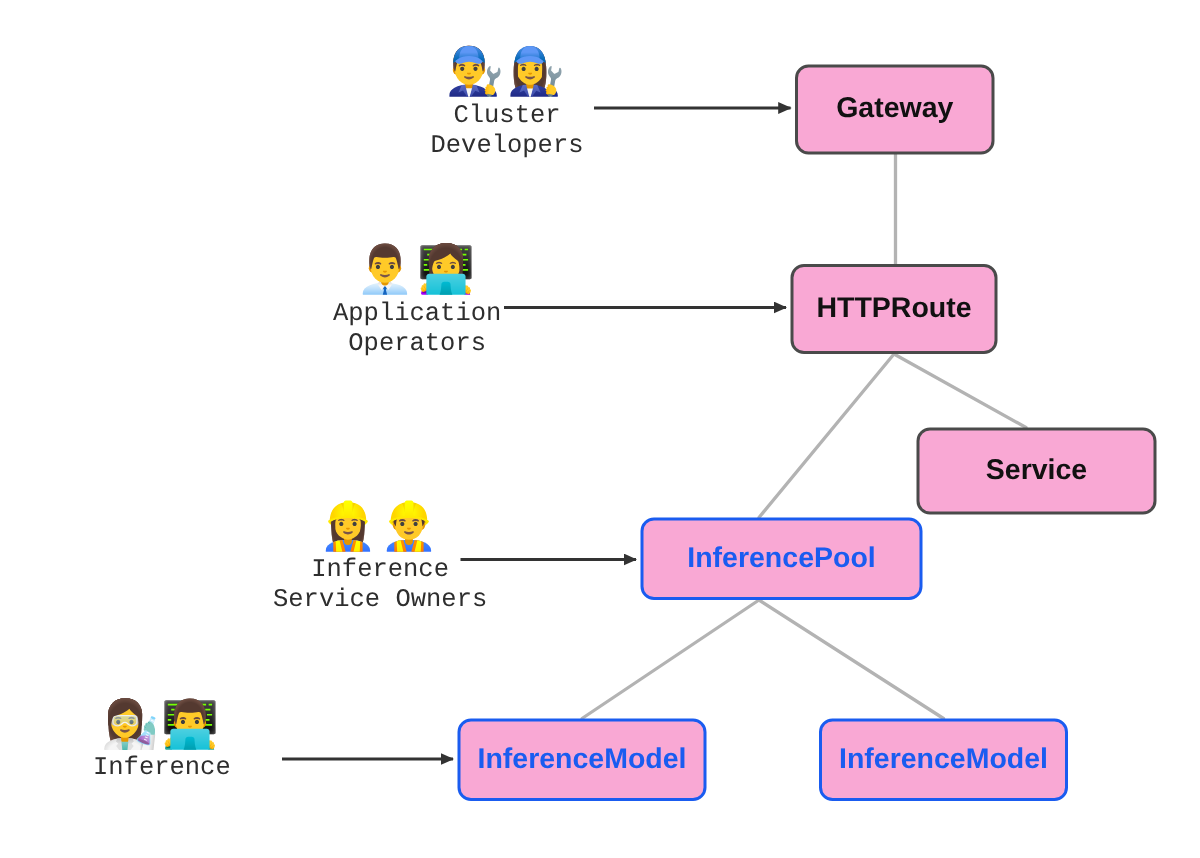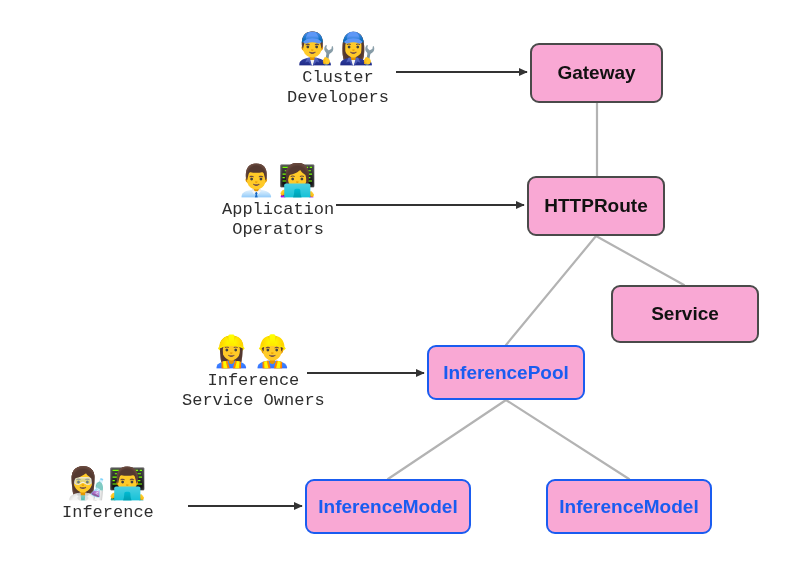--- a/index.html
+++ b/index.html
@@ -96,24 +96,24 @@
       </g>
   </svg>
 
   <div id="nodes-layer">
       <div class="node node-dark" style="left: 530px; top: 43px; width: 133px; height: 60px;">
         <span>Gateway</span>
       </div>
       <div class="node node-dark" style="left: 527px; top: 176px; width: 138px; height: 60px;">
         <span>HTTPRoute</span>
       </div>
-      <div class="node node-dark" style="left: 611px; top: 285px; width: 148px; height: 58px;">
+      <div class="node node-dark" style="left: 611px; top: 285px; width: 160px; height: 58px;">
         <span>Service</span>
       </div>
-      <div class="node node-blue" style="left: 427px; top: 345px; width: 158px; height: 55px;">
+      <div class="node node-blue" style="left: 427px; top: 345px; width: 188px; height: 55px;">
         <span>InferencePool</span>
       </div>
       <div class="node node-blue" style="left: 305px; top: 479px; width: 166px; height: 55px;">
         <span>InferenceModel</span>
       </div>
       <div class="node node-blue" style="left: 546px; top: 479px; width: 166px; height: 55px;">
         <span>InferenceModel</span>
       </div>
     </div>
   <div id="personas-layer">

